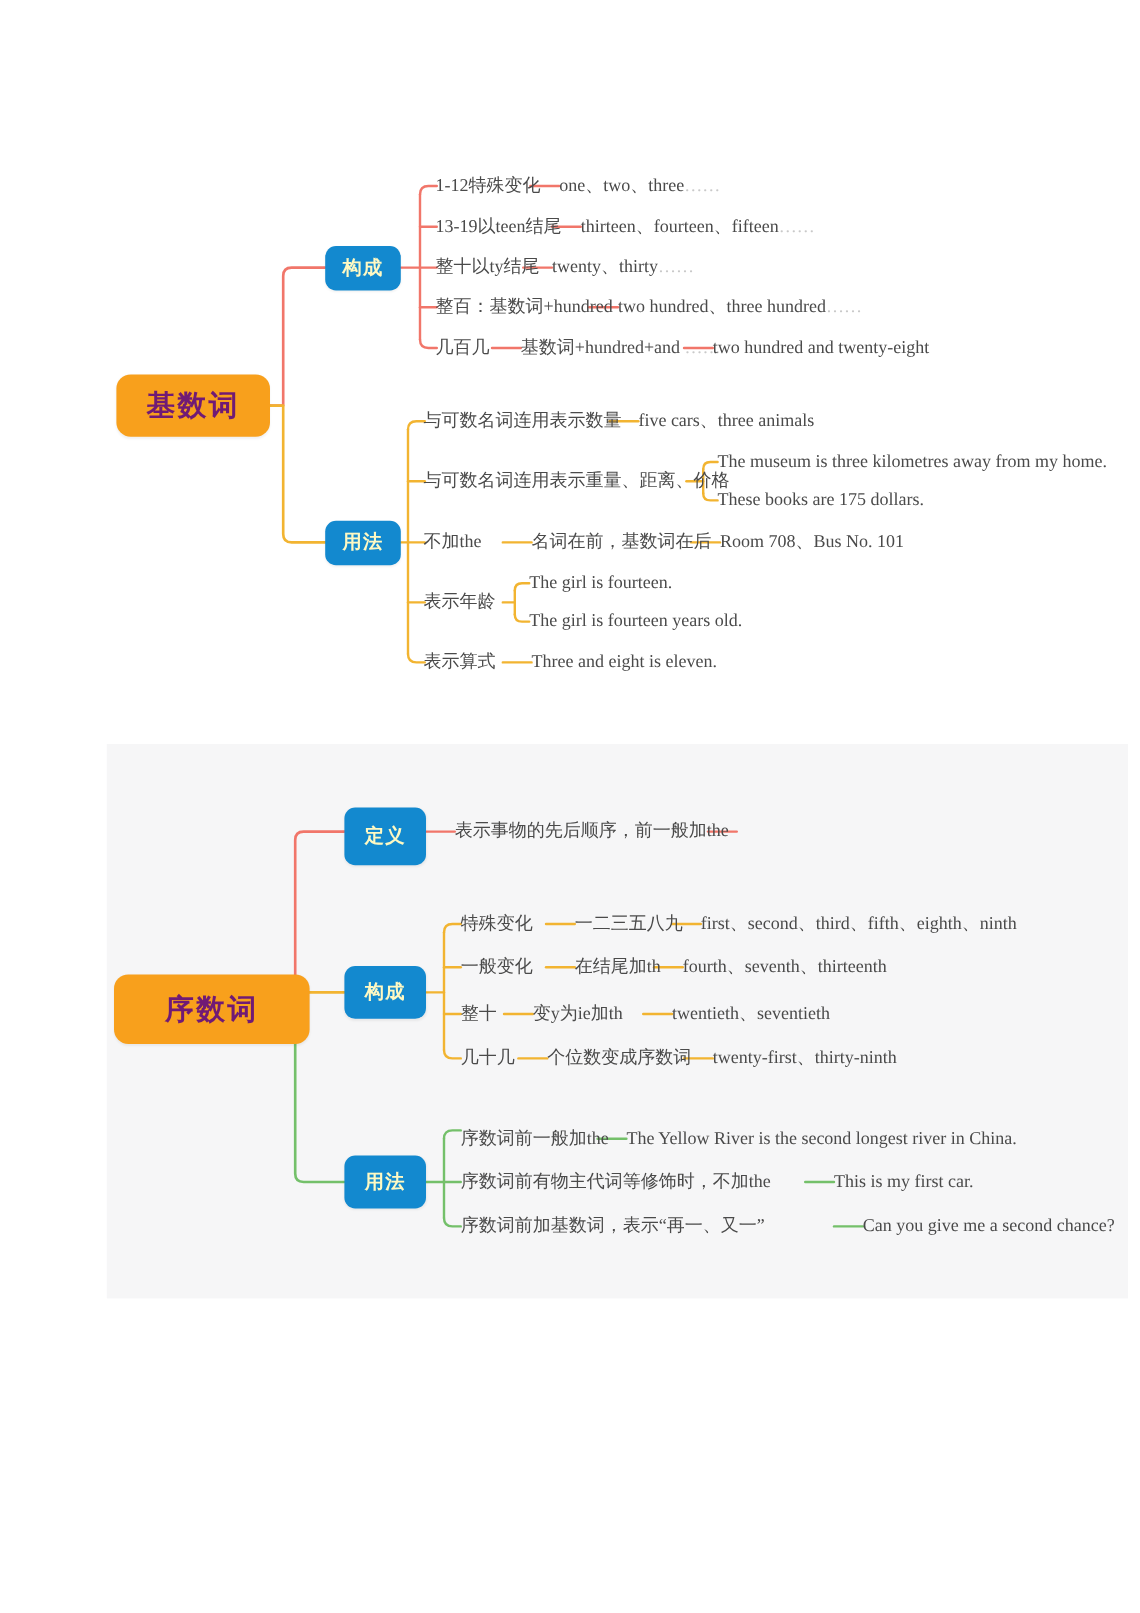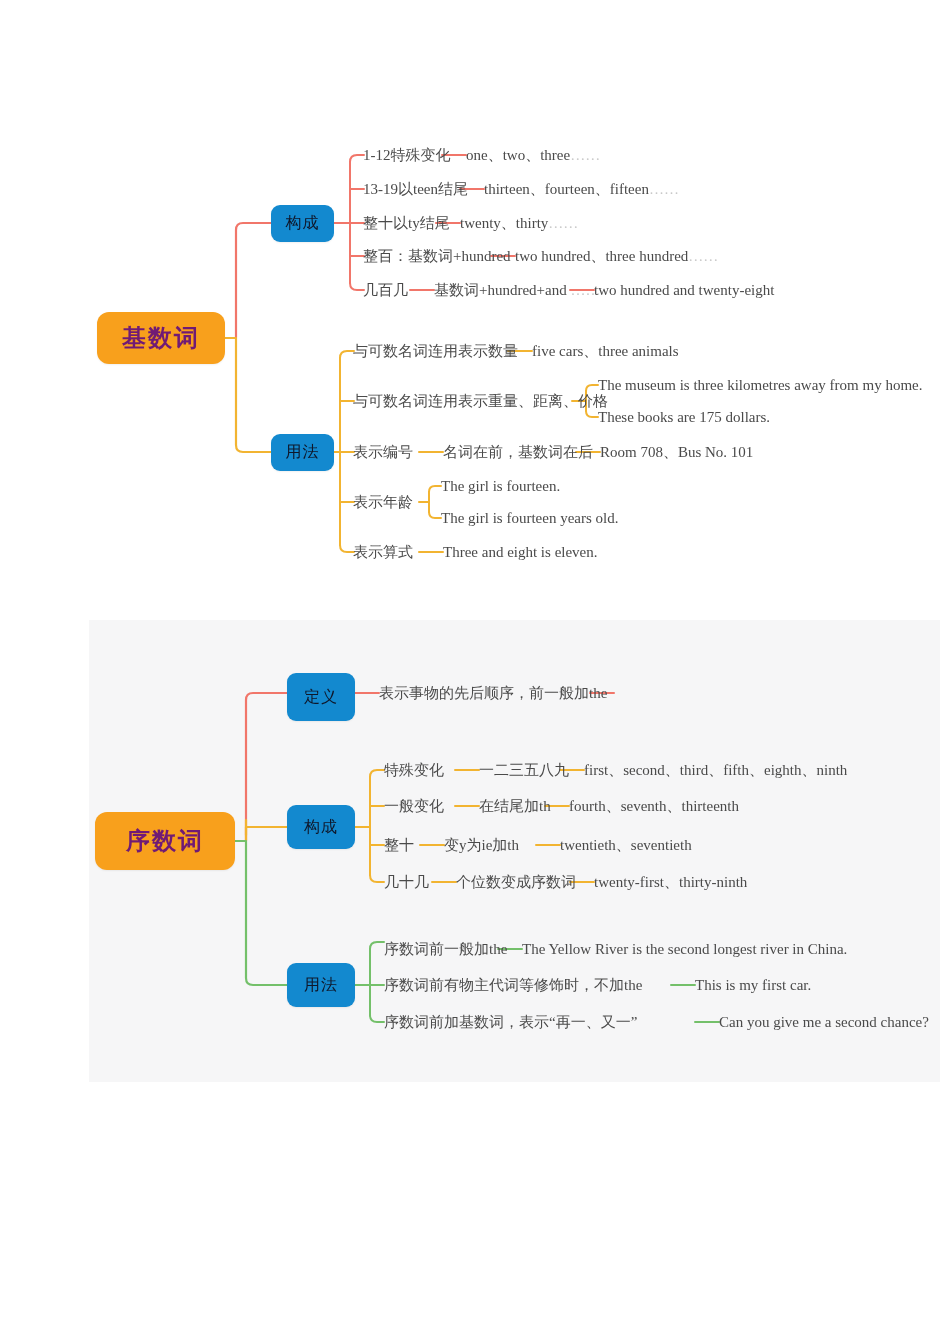--- a/index.html
+++ b/index.html
@@ -17,21 +17,21 @@
   }
   svg.links{position:absolute;left:0;top:0;width:950px;height:1344px;pointer-events:none;}
   .root-node{
     position:absolute;background:#f8a01c;border-radius:12px;
     color:#701a75;font-size:24px;font-weight:bold;letter-spacing:2px;
     display:flex;align-items:center;justify-content:center;
     box-shadow:0 1px 2px rgba(0,0,0,.06);
   }
   .branch-node{
     position:absolute;background:#1389cf;border-radius:9px;
-    color:#0f172a;font-size:16px;font-weight:normal;letter-spacing:1px;
+    color:#fef9c3;font-size:16px;font-weight:bold;letter-spacing:1px;
     display:flex;align-items:center;justify-content:center;
     box-shadow:0 1px 2px rgba(0,0,0,.06);
   }
   .leaf{
     position:absolute;color:#4a4a4a;font-size:15px;line-height:17px;
     white-space:nowrap;
     font-family:Liberation Serif, serif;
   }
   .leaf.wrap{white-space:normal;}
   .leaf .dim{color:#c9c9c9;}
@@ -150,32 +150,32 @@
   <div class="leaf" style="left:434px;top:282px;"><span>基数词+hundred+and</span> <span class="dim">……</span></div>
   <div class="leaf" style="left:594px;top:282px;">two hundred and twenty-eight</div>
 
   <div class="leaf" style="left:353px;top:343px;">与可数名词连用表示数量</div>
   <div class="leaf" style="left:532px;top:343px;">five cars、three animals</div>
 
   <div class="leaf" style="left:353px;top:393px;">与可数名词连用表示重量、距离、价格</div>
   <div class="leaf" style="left:598px;top:377px;">The museum is three kilometres away from my home.</div>
   <div class="leaf" style="left:598px;top:409px;">These books are 175 dollars.</div>
 
-  <div class="leaf" style="left:353px;top:444px;">表示编号</div>
+  <div class="leaf" style="left:353px;top:444px;">不加the</div>
   <div class="leaf" style="left:443px;top:444px;">名词在前，基数词在后</div>
   <div class="leaf" style="left:600px;top:444px;">Room 708、Bus No. 101</div>
 
   <div class="leaf" style="left:353px;top:494px;">表示年龄</div>
   <div class="leaf" style="left:441px;top:478px;">The girl is fourteen.</div>
   <div class="leaf" style="left:441px;top:510px;">The girl is fourteen years old.</div>
 
   <div class="leaf" style="left:353px;top:544px;">表示算式</div>
   <div class="leaf" style="left:443px;top:544px;">Three and eight is eleven.</div>
 
-  <div class="root-node" style="left:95px;top:812px;width:140px;height:58px;text-align:right;">序数词</div>
+  <div class="root-node" style="left:95px;top:812px;width:163px;height:58px;text-align:right;">序数词</div>
 
   <div class="branch-node" style="left:287px;top:673px;width:68px;height:48px;">定义</div>
 
   <div class="branch-node" style="left:287px;top:805px;width:68px;height:44px;">构成</div>
 
   <div class="branch-node" style="left:287px;top:963px;width:68px;height:44px;">用法</div>
 
   <div class="leaf" style="left:379px;top:685px;">表示事物的先后顺序，前一般加the</div>
 
   <div class="leaf" style="left:384px;top:762px;">特殊变化</div>

